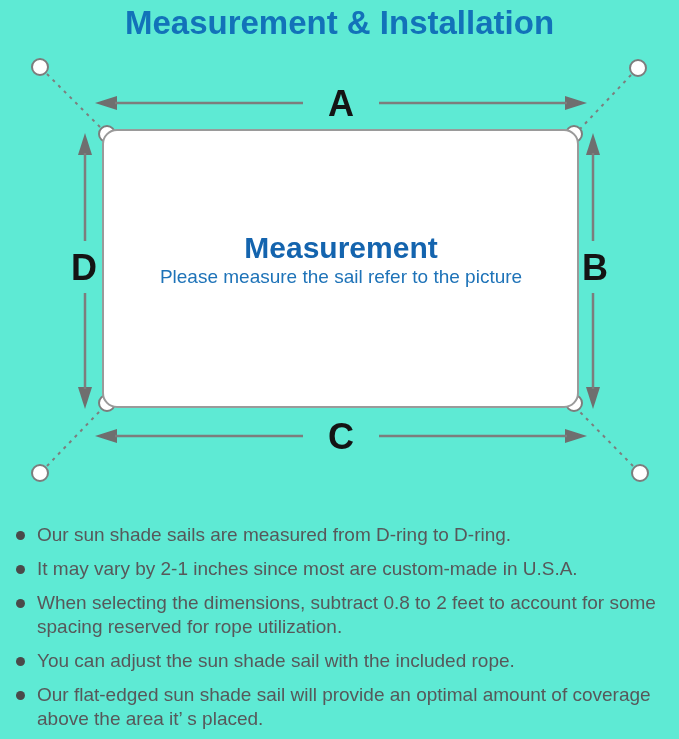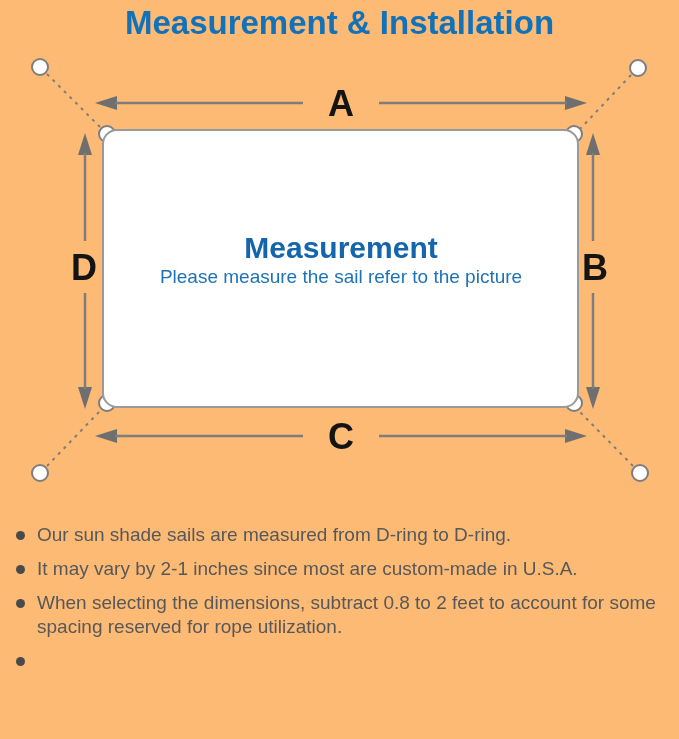--- a/index.html
+++ b/index.html
@@ -5,21 +5,21 @@
   html, body {
     margin: 0;
     padding: 0;
     background: #ffffff;
     font-family: "Liberation Sans", sans-serif;
   }
   .page {
     position: relative;
     width: 679px;
     height: 739px;
-    background: #fdba74;
+    background: #5eead4;
     overflow: hidden;
   }
   .page-title {
     margin: 0;
     padding-top: 3px;
     text-align: center;
     font-size: 33px;
     font-weight: 700;
     color: #1272b9;
     letter-spacing: 0px;
@@ -129,16 +129,21 @@
     <li>
       <span class="dot"></span>
       <span class="bullet-text">It may vary by 2-1 inches since most are custom-made in U.S.A.</span>
     </li>
     <li>
       <span class="dot"></span>
       <span class="bullet-text">When selecting the dimensions, subtract 0.8 to 2 feet to account for some spacing reserved for rope utilization.</span>
     </li>
     <li>
       <span class="dot"></span>
+      <span class="bullet-text">You can adjust the sun shade sail with the included rope.</span>
+    </li>
+    <li>
+      <span class="dot"></span>
+      <span class="bullet-text">Our flat-edged sun shade sail will provide an optimal amount of coverage above the area it’ s placed.</span>
     </li>
   </ul>
 
 </div>
 
 </body></html>

